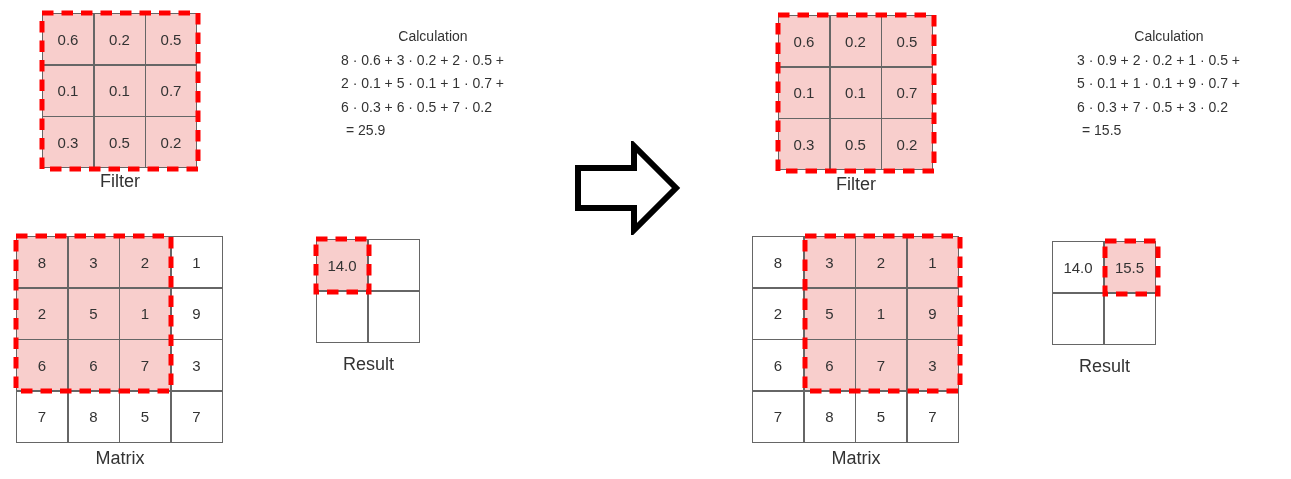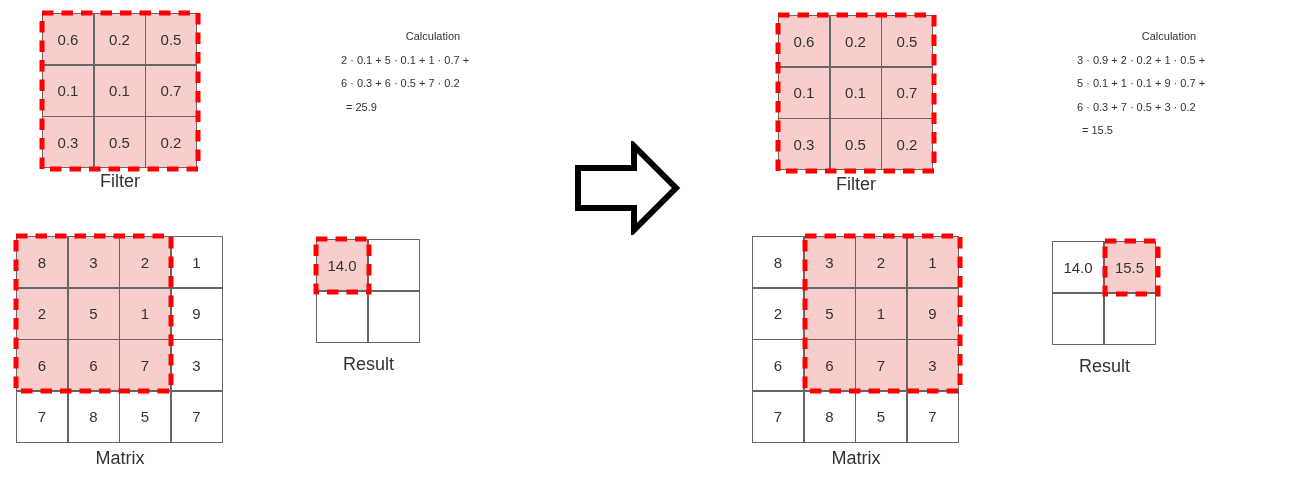--- a/index.html
+++ b/index.html
@@ -22,21 +22,21 @@
     background:#fff; display:flex; align-items:center; justify-content:center;
     font-size:15px; line-height:1;
   }
   .cell.hl { background:var(--highlight-fill,#f8cecc); }
   .dash { position:absolute; pointer-events:none; overflow:visible; }
   .dash rect {
     fill:none; stroke:var(--highlight-border,#ff0000);
     stroke-width:5; stroke-dasharray:11.5 8;
   }
   .grid-label { position:absolute; text-align:center; font-size:18px; }
-  .calc { position:absolute; font-size:11px; line-height:23.5px; white-space:nowrap; }
+  .calc { position:absolute; font-size:14px; line-height:23.5px; white-space:nowrap; }
   .calc-title { text-align:center; padding-right:22px; }
   .calc-result { padding-left:5px; }
   .arrow-svg { position:absolute; }
   .arrow-svg polygon {
     fill:#fff; stroke:var(--arrow,#000);
     stroke-width:6; stroke-linejoin:miter;
   }
 </style>
 </head>
 <body>
@@ -56,20 +56,21 @@
       <div class="cell hl">0.5</div>
       <div class="cell hl">0.2</div>
     </div>
     <svg class="dash" style="left:39px;top:10px" width="162" height="162">
         <rect x="3" y="3" width="156" height="156"></rect>
       </svg>
     <div class="grid-label" style="left:42px;top:171px;width:156px">Filter</div>
 
     <div class="calc" style="left:341px;top:25px;width:206px">
       <div class="calc-title">Calculation</div>
+      <div>8 · 0.6 + 3 · 0.2 + 2 · 0.5 +</div>
       <div>2 · 0.1 + 5 · 0.1 + 1 · 0.7 +</div>
       <div>6 · 0.3 + 6 · 0.5 + 7 · 0.2</div>
       <div class="calc-result">= 25.9</div>
     </div>
 
     <div class="grid g4" style="left:16px;top:236px">
       <div class="cell hl">8</div>
       <div class="cell hl">3</div>
       <div class="cell hl">2</div>
       <div class="cell">1</div>

